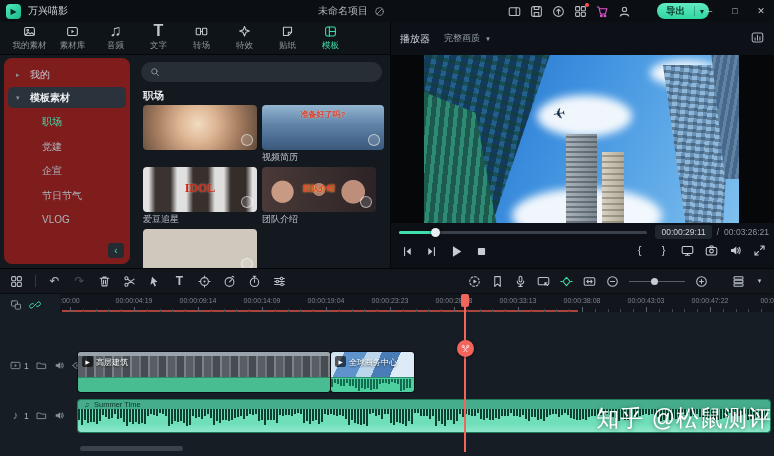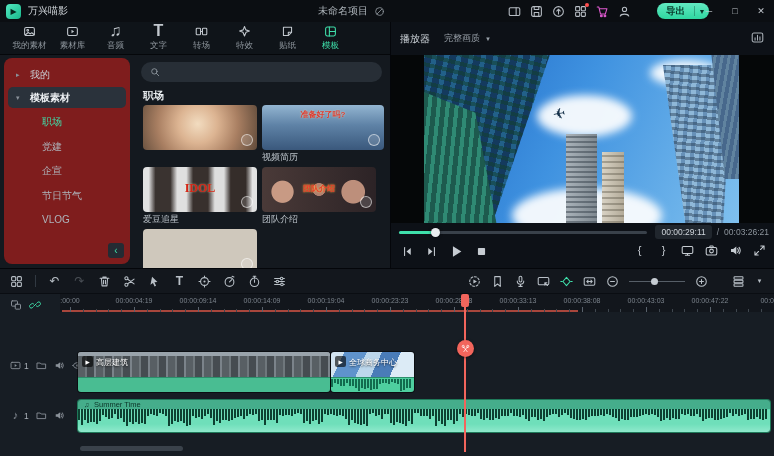--- a/index.html
+++ b/index.html
@@ -974,14 +974,15 @@
         <span class="ic">
             <svg viewBox="0 0 16 16" fill="none" stroke="currentColor" stroke-width="1.3" stroke-linecap="round" stroke-linejoin="round">
               <circle cx="4.2" cy="4" r="1.9"></circle>
               <circle cx="4.2" cy="12" r="1.9"></circle>
               <path d="M5.8 5.2 13.6 11M5.8 10.8 13.6 5"></path>
             </svg>
           </span>
       </div>
     </div>
 
+    <div id="watermark">知乎 @松鼠测评</div>
   </div>
 </div>
 
 </body></html>

